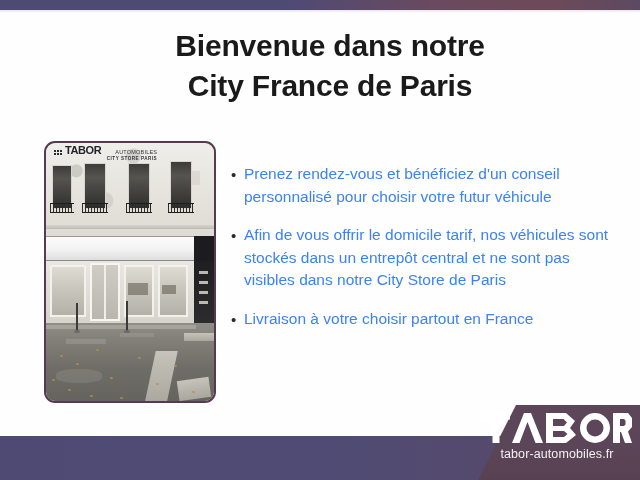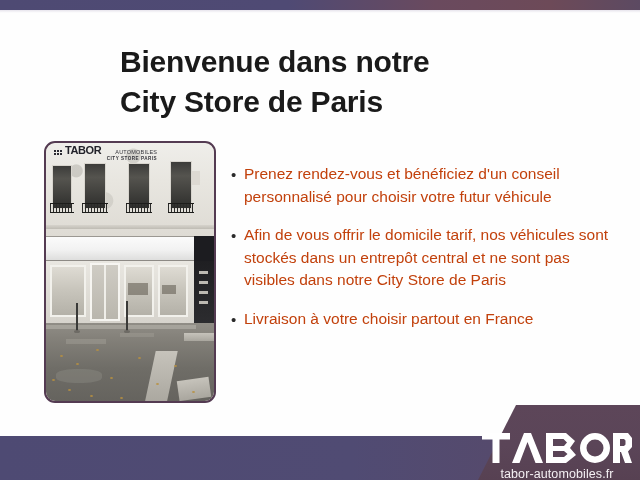--- a/index.html
+++ b/index.html
@@ -35,27 +35,26 @@
     width: 640px; height: 3px;
     background: linear-gradient(to bottom, #e7e4ec, #ffffff);
   }
 
   
   #title {
     position: absolute;
     left: 120px;
     top: 26px;
     width: 420px;
-    text-align: left;
+    text-align: center;
     font-size: 30px;
     font-weight: bold;
     line-height: 1.33;
     color: #1a1a1a;
     letter-spacing: -0.2px;
-    margin-top: 16px;
   }
   #title .l2 { display: block; }
 
   
   #photo-frame {
     position: absolute;
     left: 44px;
     top: 141px;
     width: 172px;
     height: 262px;
@@ -250,21 +249,21 @@
     font-size: 15px;
     line-height: 22px;
     color: #2a2a2a;
     text-align: left;
     padding-top: 1px;
   }
   .bullet-text {
     flex: 1 1 auto;
     font-size: 15.5px;
     line-height: 22.5px;
-    color: #c2410c;
+    color: #3b82f6;
   }
 
   
   #footer-left {
     position: absolute;
     left: 0;
     top: 436px;
     width: 640px;
     height: 44px;
     background: linear-gradient(to right, #4e4a73 0%, #504b73 55%, #564a6c 80%, #5b4a66 100%);
@@ -274,21 +273,21 @@
     left: 440px;
     top: 404px;
     width: 200px;
     height: 76px;
     background: linear-gradient(to bottom, #5d4659 0%, #5b4558 55%, #574152 100%);
     clip-path: polygon(38px 76px, 76px 1px, 200px 1px, 200px 76px);
   }
   #logo {
     position: absolute;
     left: 482px;
-    top: 432px;
+    top: 412px;
     width: 150px;
     text-align: center;
   }
   #logo-svg { display: block; }
   #logo-url {
     font-size: 12.5px;
     color: #f4f0f3;
     letter-spacing: .1px;
     margin-top: 1px;
     text-align: center;
@@ -297,21 +296,21 @@
 </head>
 <body>
 
 <div id="slide">
 
   <div id="top-bar"></div>
   <div id="top-bar-sheen"></div>
 
   <div id="title">
     <span class="l1">Bienvenue dans notre</span>
-    <span class="l2">City Store de Paris</span>
+    <span class="l2">City France de Paris</span>
   </div>
 
   <div id="photo-frame">
     <div id="photo">
 
       <div class="facade"></div>
 
       <div class="win" style="left:6px;  top:22px; width:20px; height:44px;"></div>
       <div class="win" style="left:38px; top:20px; width:22px; height:46px;"></div>
       <div class="win" style="left:82px; top:20px; width:22px; height:46px;"></div>

